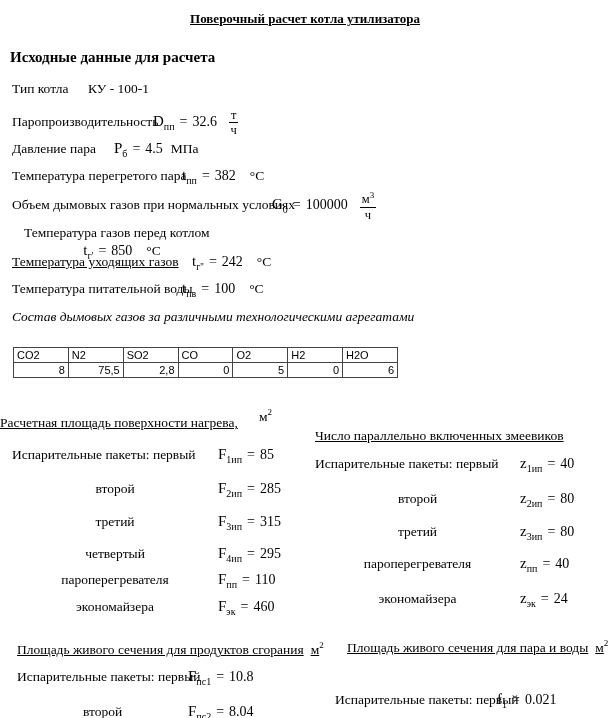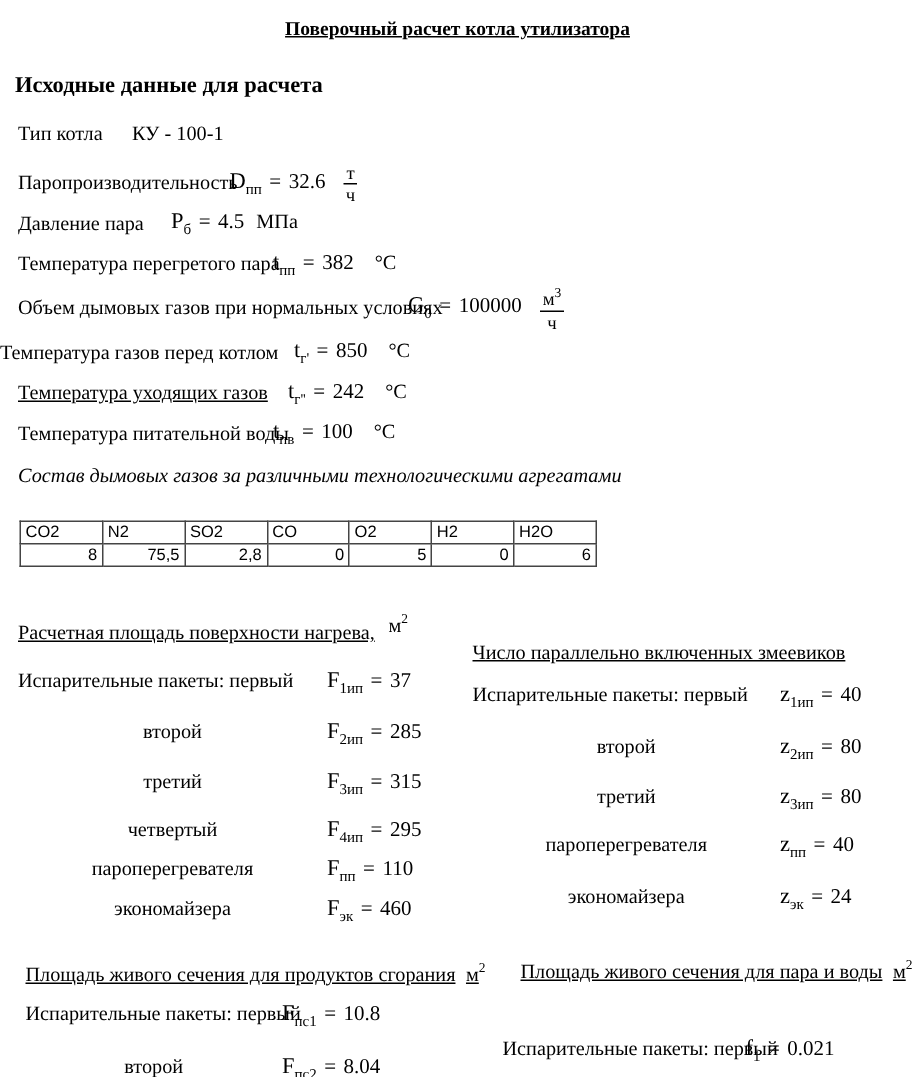--- a/index.html
+++ b/index.html
@@ -66,21 +66,21 @@
 
   <div class="abs eqline" style="top:186px; left:12px; height:38px;">
     <span class="lbl" style="width:260px;">Объем дымовых газов при нормальных условиях</span>
     <span class="f"><span class="sy">G</span><span class="sb">0</span><span class="eq">=</span><span class="vl">100000</span></span>
     <span class="frac">
       <span class="num"><span>м</span><sup>3</sup></span>
       <span class="den">ч</span>
     </span>
   </div>
 
-  <div class="abs eqline" style="top:225px; left:0;">
+  <div class="abs eqline" style="top:225px; left:24px;flex-direction:column;">
     <span class="lbl" style="width:196px;">Температура газов перед котлом</span>
     <span class="f"><span class="sy">t</span><span class="sb">г'</span><span class="eq">=</span><span class="vl">850</span><span class="un">°C</span></span>
   </div>
 
   <div class="abs eqline" style="top:252px; left:12px;">
     <span class="lbl" style="width:180px;text-decoration:underline;">Температура уходящих газов</span>
     <span class="f"><span class="sy">t</span><span class="sb">г''</span><span class="eq">=</span><span class="vl">242</span><span class="un">°C</span></span>
   </div>
 
   <div class="abs eqline" style="top:279px; left:12px;">
@@ -106,34 +106,34 @@
       <td class="num">75,5</td>
       <td class="num">2,8</td>
       <td class="num">0</td>
       <td class="num">5</td>
       <td class="num">0</td>
       <td class="num">6</td>
     </tr>
   </tbody>
     </table>
 
-  <div class="abs" style="top:413px; left:12px;">
+  <div class="abs" style="top:413px; left:0;">
     <span class="uh">Расчетная площадь поверхности нагрева,</span>
   </div>
   <div class="abs" style="top:407px; left:259px;">
     <span class="supu">м</span><sup>2</sup>
   </div>
 
   <div class="abs" style="top:426px; left:315px;">
     <span class="uh">Число параллельно включенных змеевиков</span>
   </div>
 
   <div class="abs rowline" style="top:445px; left:12px;">
     <span class="lbl" style="width:206px;">Испарительные пакеты: первый</span>
-    <span class="f"><span class="sy">F</span><span class="sb">1ип</span><span class="eq">=</span><span class="vl">37</span></span>
+    <span class="f"><span class="sy">F</span><span class="sb">1ип</span><span class="eq">=</span><span class="vl">85</span></span>
   </div>
   <div class="abs rowline" style="top:479px; left:12px;">
     <span class="lbl center" style="width:206px;">второй</span>
     <span class="f"><span class="sy">F</span><span class="sb">2ип</span><span class="eq">=</span><span class="vl">285</span></span>
   </div>
   <div class="abs rowline" style="top:512px; left:12px;">
     <span class="lbl center" style="width:206px;">третий</span>
     <span class="f"><span class="sy">F</span><span class="sb">3ип</span><span class="eq">=</span><span class="vl">315</span></span>
   </div>
   <div class="abs rowline" style="top:544px; left:12px;">

